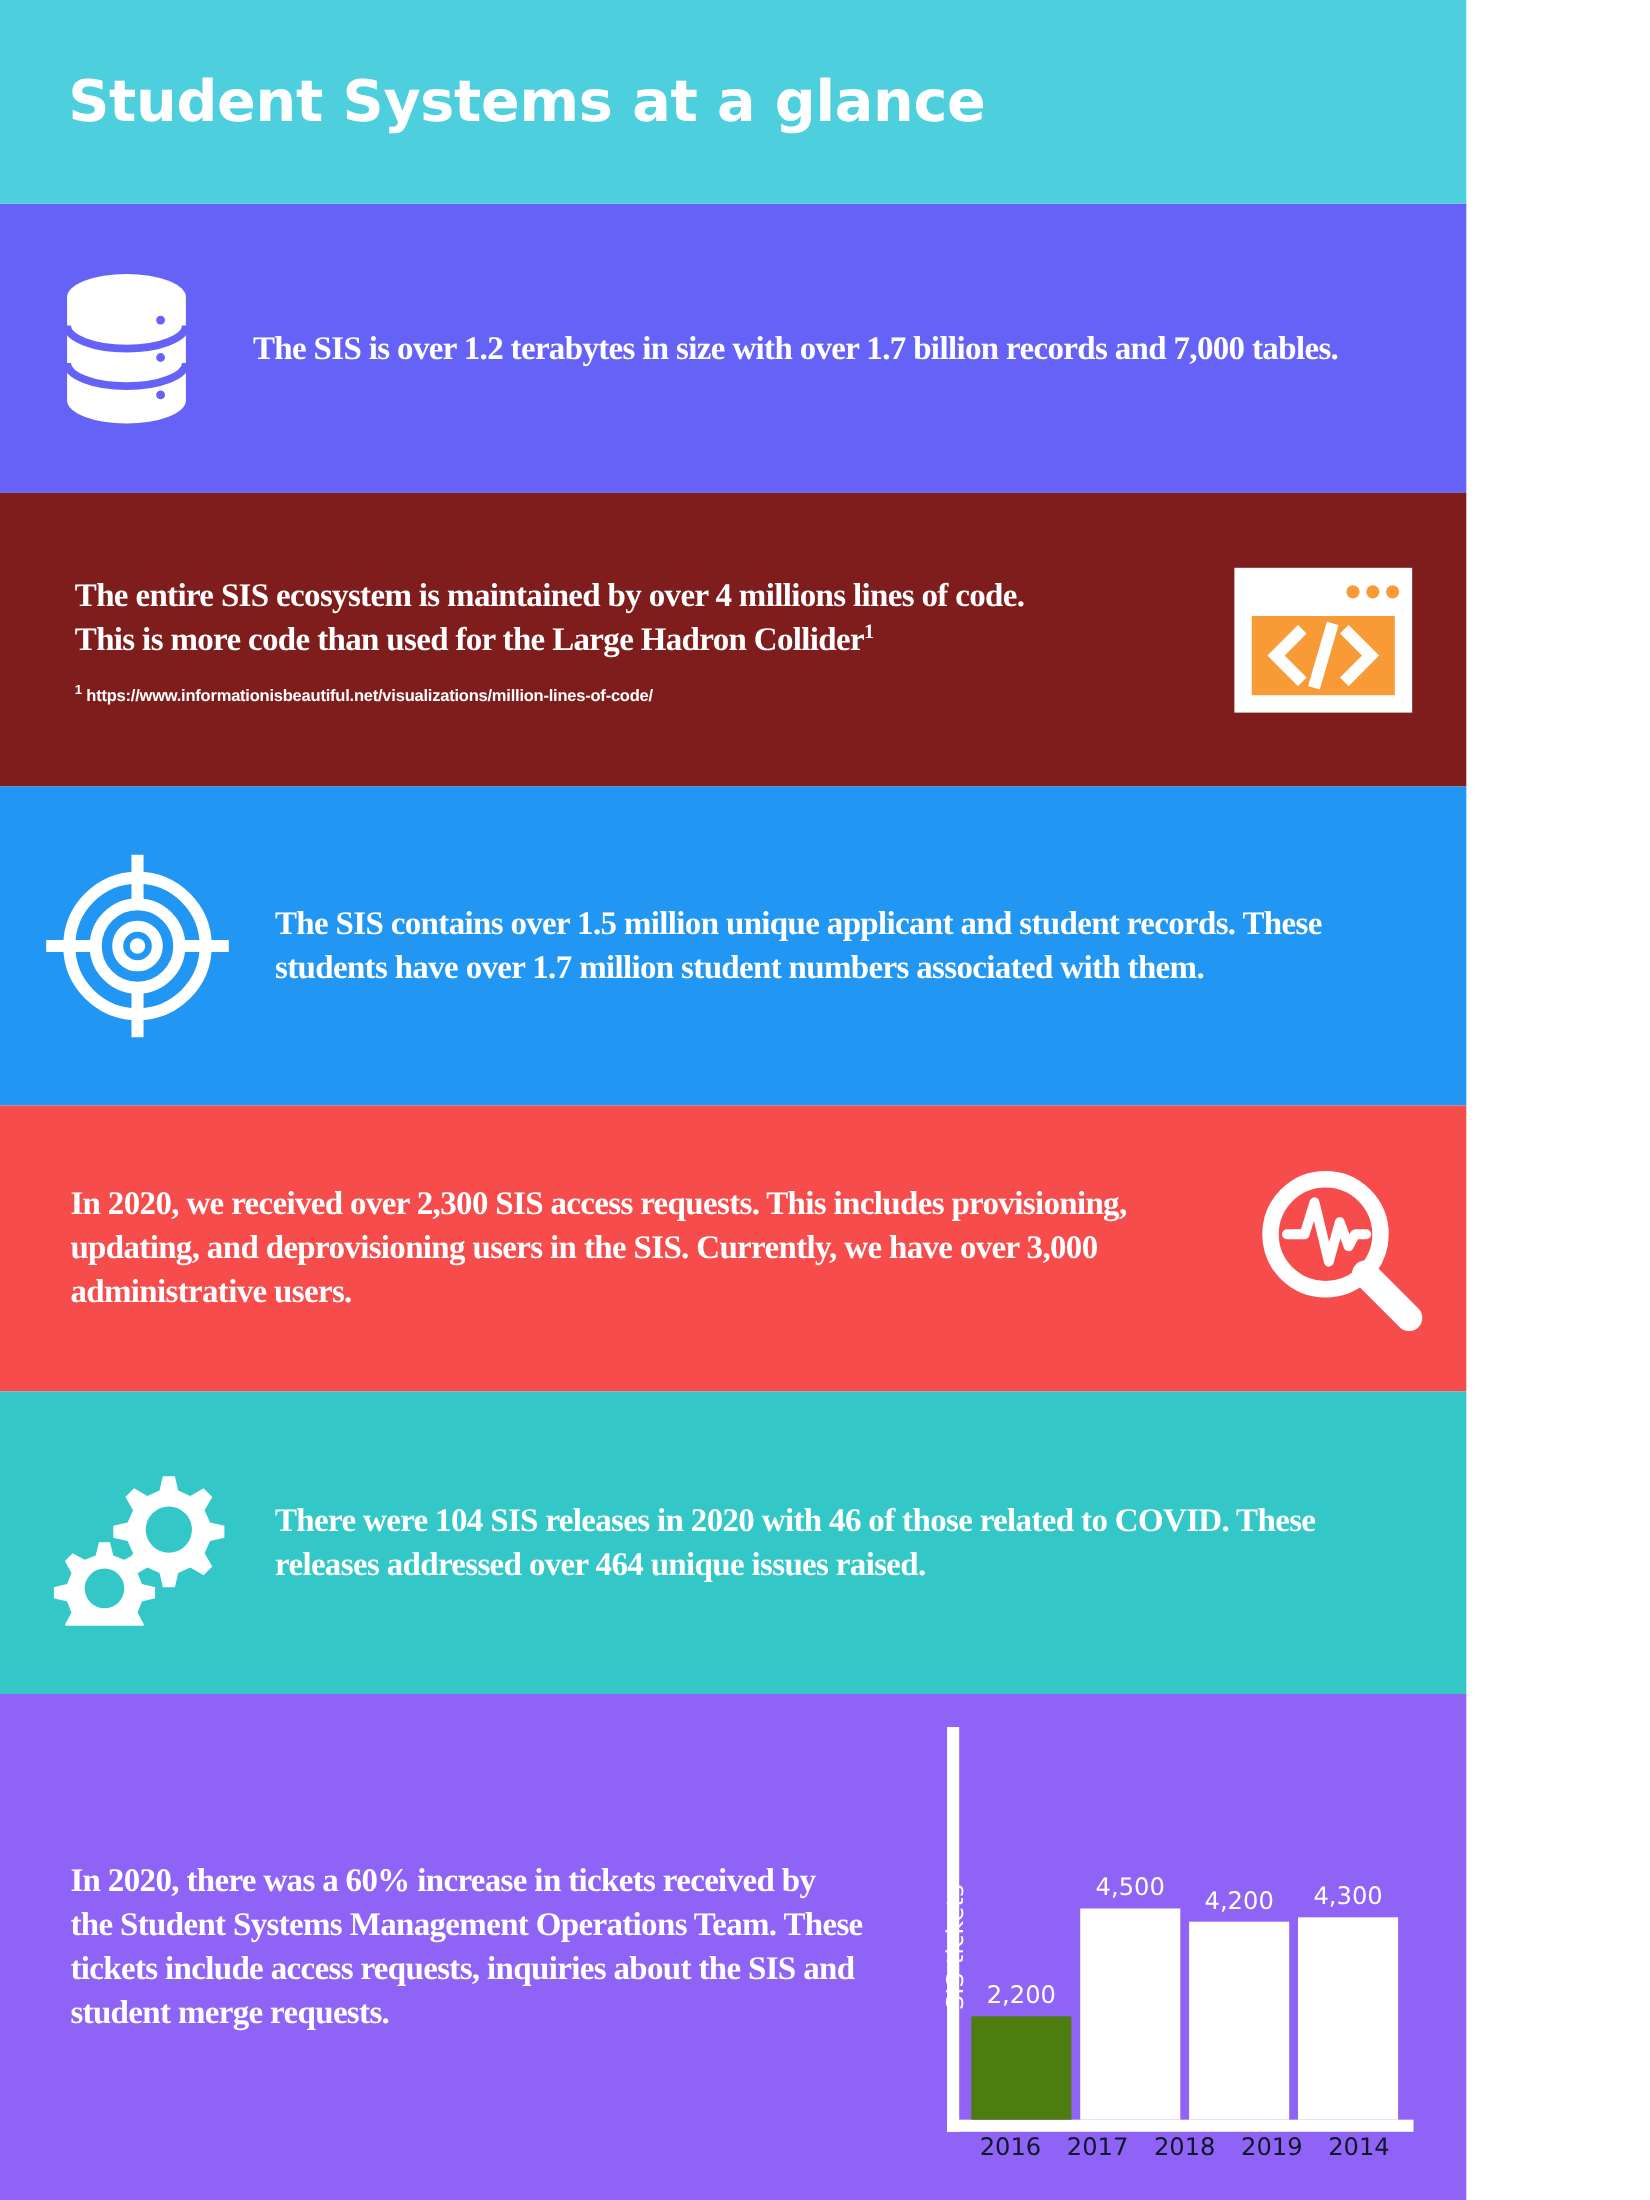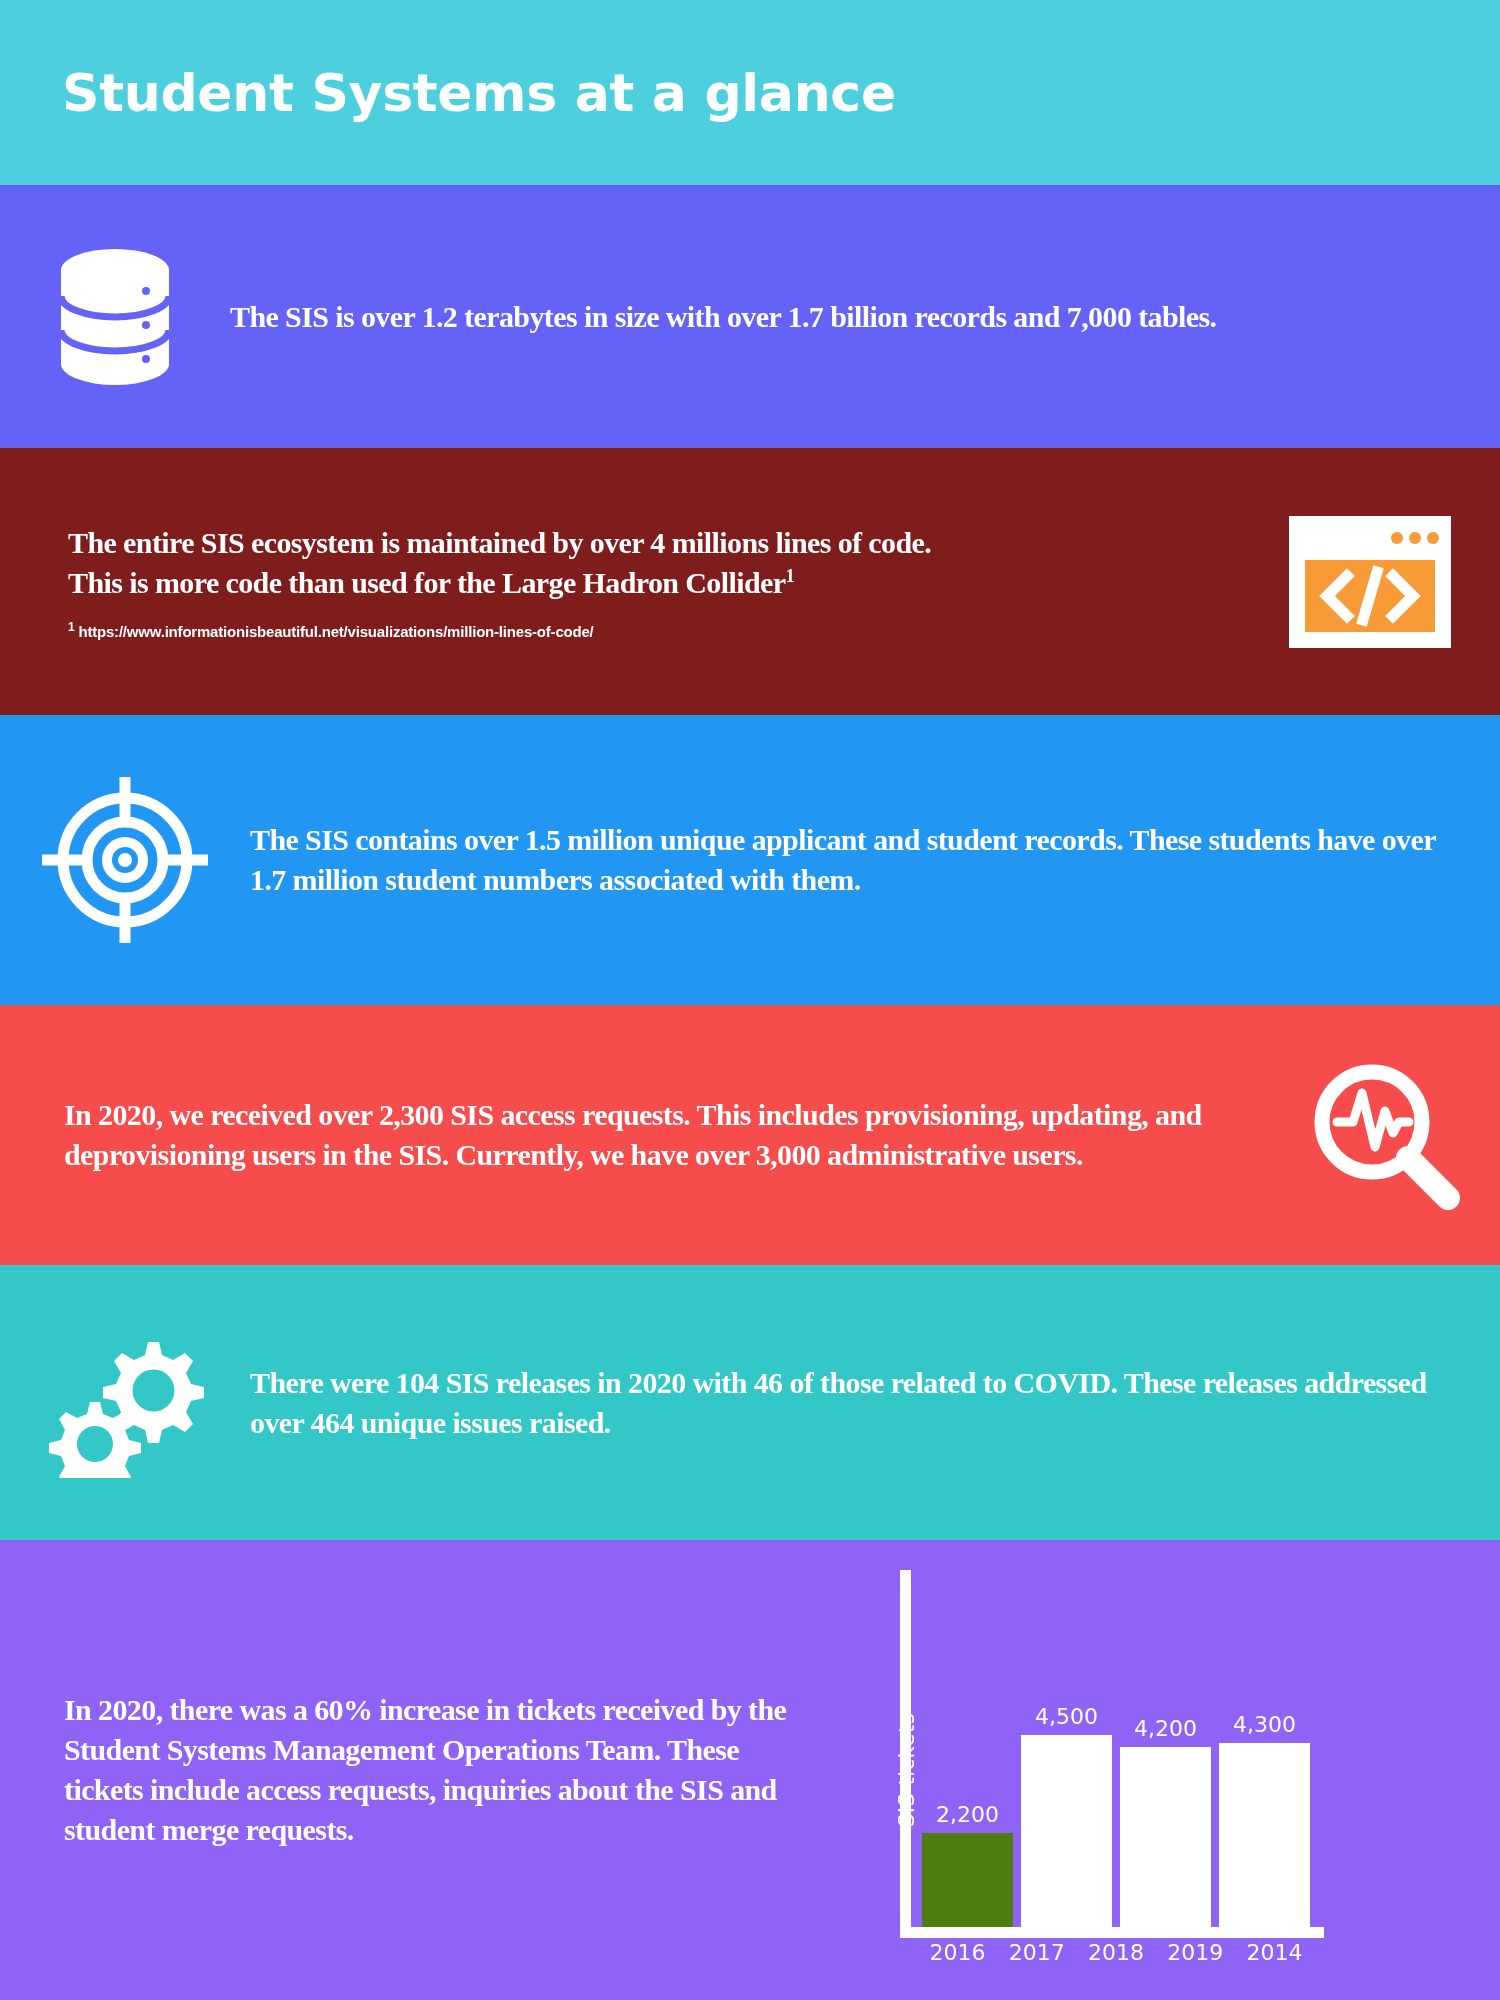--- a/index.html
+++ b/index.html
@@ -2,21 +2,21 @@
 <html><head>
 <meta charset="utf-8">
 <style>
   html,body{margin:0;padding:0;}
   body{
     width:1500px;height:2000px;
     background:#ffffff;
     font-family:"Liberation Sans", sans-serif;
     overflow:hidden;
   }
-  .page{position:relative;width:1500px;height:2000px;}
+  .page{position:relative;width:1333px;height:2000px;}
 
   
   .band{position:relative;width:100%;box-sizing:border-box;display:flex;align-items:center;}
 
   
   .header{height:185px;background:#4ecfdd;}
   .header-title{
     margin-left:62px;
     color:#ffffff;
     font-size:52px;
@@ -109,21 +109,21 @@
     white-space:nowrap;
     font-family:"DejaVu Sans", sans-serif;
   }
   .x-labels{
     position:absolute;left:22px;bottom:0;
     width:388px;height:30px;
     display:flex;gap:8px;
   }
   .x-label{
     flex:1 1 0;text-align:center;
-    color:#ffffff;font-size:22px;
+    color:#0f172a;font-size:22px;
     font-family:"DejaVu Sans", sans-serif;
   }
 </style>
 </head>
 <body>
 
 <div class="page">
 
   <div class="band header">
     <div class="header-title">Student Systems at a glance</div>

